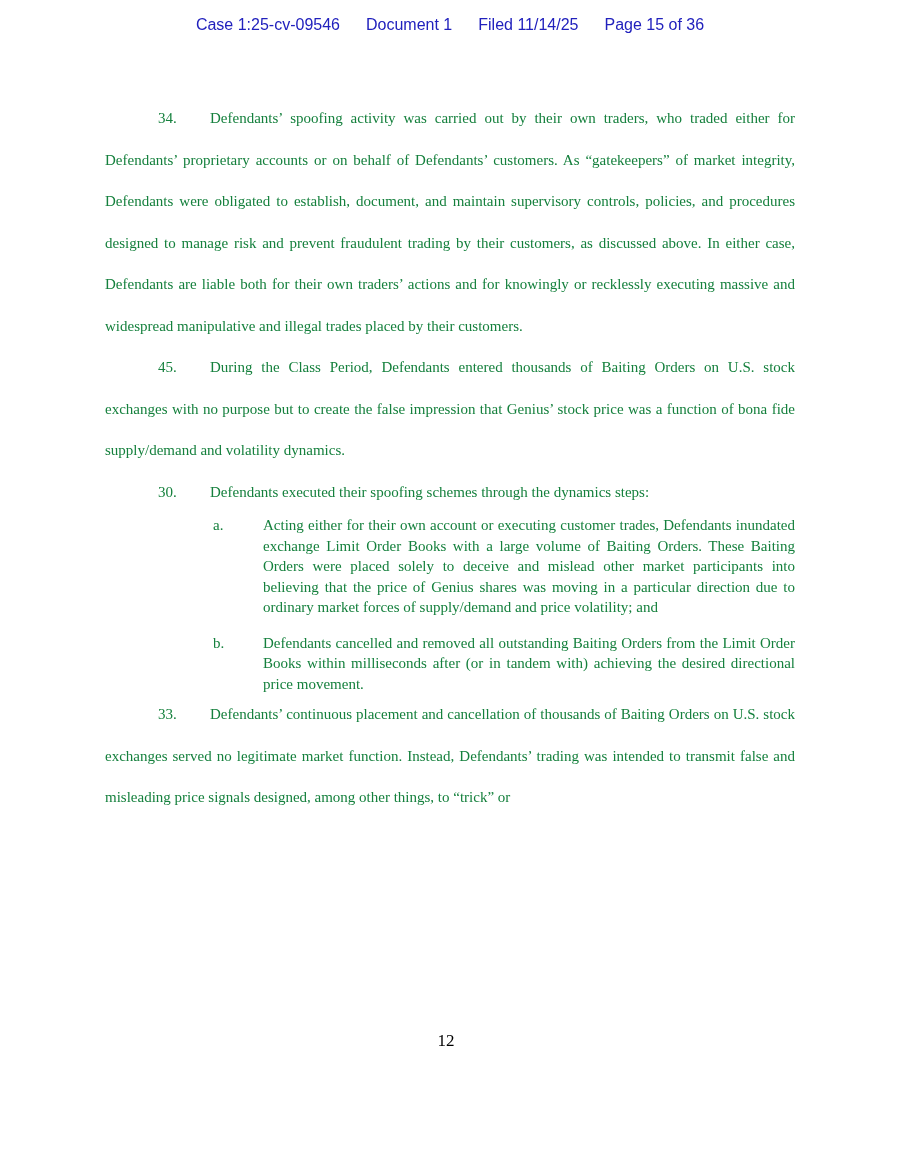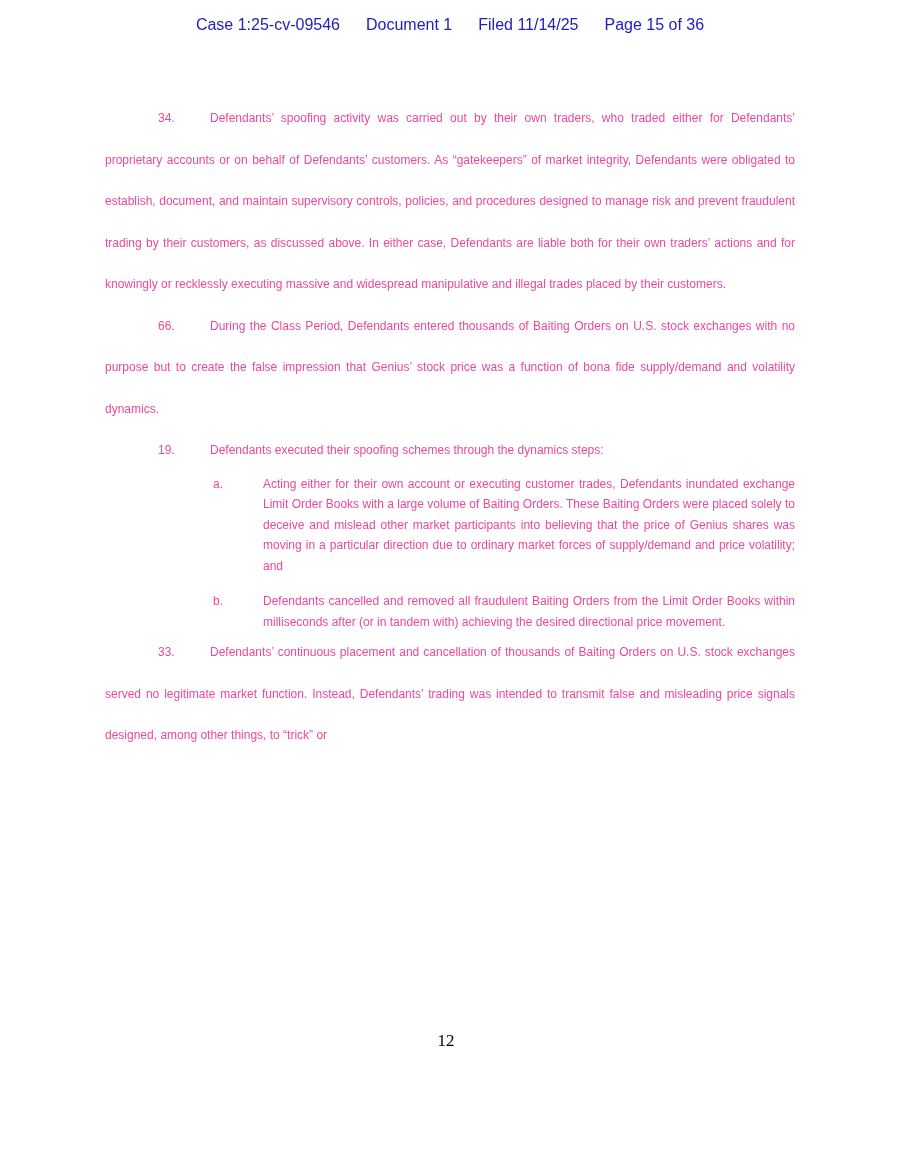--- a/index.html
+++ b/index.html
@@ -20,23 +20,23 @@
     font-size: 16px;
     color: #2121bd;
     white-space: nowrap;
   }
   .stamp span { margin: 0 13px; }
   .content {
     position: absolute;
     left: 105px;
     top: 98px;
     width: 690px;
-    font-family: Liberation Sans, sans-serif;
-    font-size: 12px;
-    color: #ec4899;
+    font-family: Liberation Serif, serif;
+    font-size: 15px;
+    color: #15803d;
     text-align: justify;
   }
   .para {
     margin: 0;
     line-height: 41.5px;
     text-indent: 53px;
   }
   .pnum {
     display: inline-block;
     width: 52px;
@@ -69,32 +69,32 @@
 <div class="page">
 
   <div class="stamp">
     <span>Case 1:25-cv-09546</span><span>Document 1</span><span>Filed 11/14/25</span><span>Page 15 of 36</span>
   </div>
 
   <div class="content">
 
     <p class="para"><span class="pnum">34.</span><span>Defendants’ spoofing activity was carried out by their own traders, who traded either for Defendants’ proprietary accounts or on behalf of Defendants’ customers.  As “gatekeepers” of market integrity, Defendants were obligated to establish, document, and maintain supervisory controls, policies, and procedures designed to manage risk and prevent fraudulent trading by their customers, as discussed above. In either case, Defendants are liable both for their own traders’ actions and for knowingly or recklessly executing massive and widespread manipulative and illegal trades placed by their customers.</span></p>
 
-    <p class="para"><span class="pnum">66.</span><span>During the Class Period, Defendants entered thousands of Baiting Orders on U.S. stock exchanges with no purpose but to create the false impression that Genius’ stock price was a function of bona fide supply/demand and volatility dynamics.</span></p>
+    <p class="para"><span class="pnum">45.</span><span>During the Class Period, Defendants entered thousands of Baiting Orders on U.S. stock exchanges with no purpose but to create the false impression that Genius’ stock price was a function of bona fide supply/demand and volatility dynamics.</span></p>
 
-    <p class="para"><span class="pnum">19.</span><span>Defendants executed their spoofing schemes through the dynamics steps:</span></p>
+    <p class="para"><span class="pnum">30.</span><span>Defendants executed their spoofing schemes through the dynamics steps:</span></p>
 
     <div class="subitem subitem-a">
       <span class="slabel">a.</span>
       <span class="stext">Acting either for their own account or executing customer trades, Defendants inundated exchange Limit Order Books with a large volume of Baiting Orders. These Baiting Orders were placed solely to deceive and mislead other market participants into believing that the price of Genius shares was moving in a particular direction due to ordinary market forces of supply/demand and price volatility; and</span>
     </div>
 
     <div class="subitem subitem-b">
       <span class="slabel">b.</span>
-      <span class="stext">Defendants cancelled and removed all fraudulent Baiting Orders from the Limit Order Books within milliseconds after (or in tandem with) achieving the desired directional price movement.</span>
+      <span class="stext">Defendants cancelled and removed all outstanding Baiting Orders from the Limit Order Books within milliseconds after (or in tandem with) achieving the desired directional price movement.</span>
     </div>
 
 
     <p class="para"><span class="pnum">33.</span><span>Defendants’ continuous placement and cancellation of thousands of Baiting Orders on U.S. stock exchanges served no legitimate market function. Instead, Defendants’ trading was intended to transmit false and misleading price signals designed, among other things, to “trick” or</span></p>
 
   </div>
 
   <div class="pagenum">12</div>
 
 </div>

